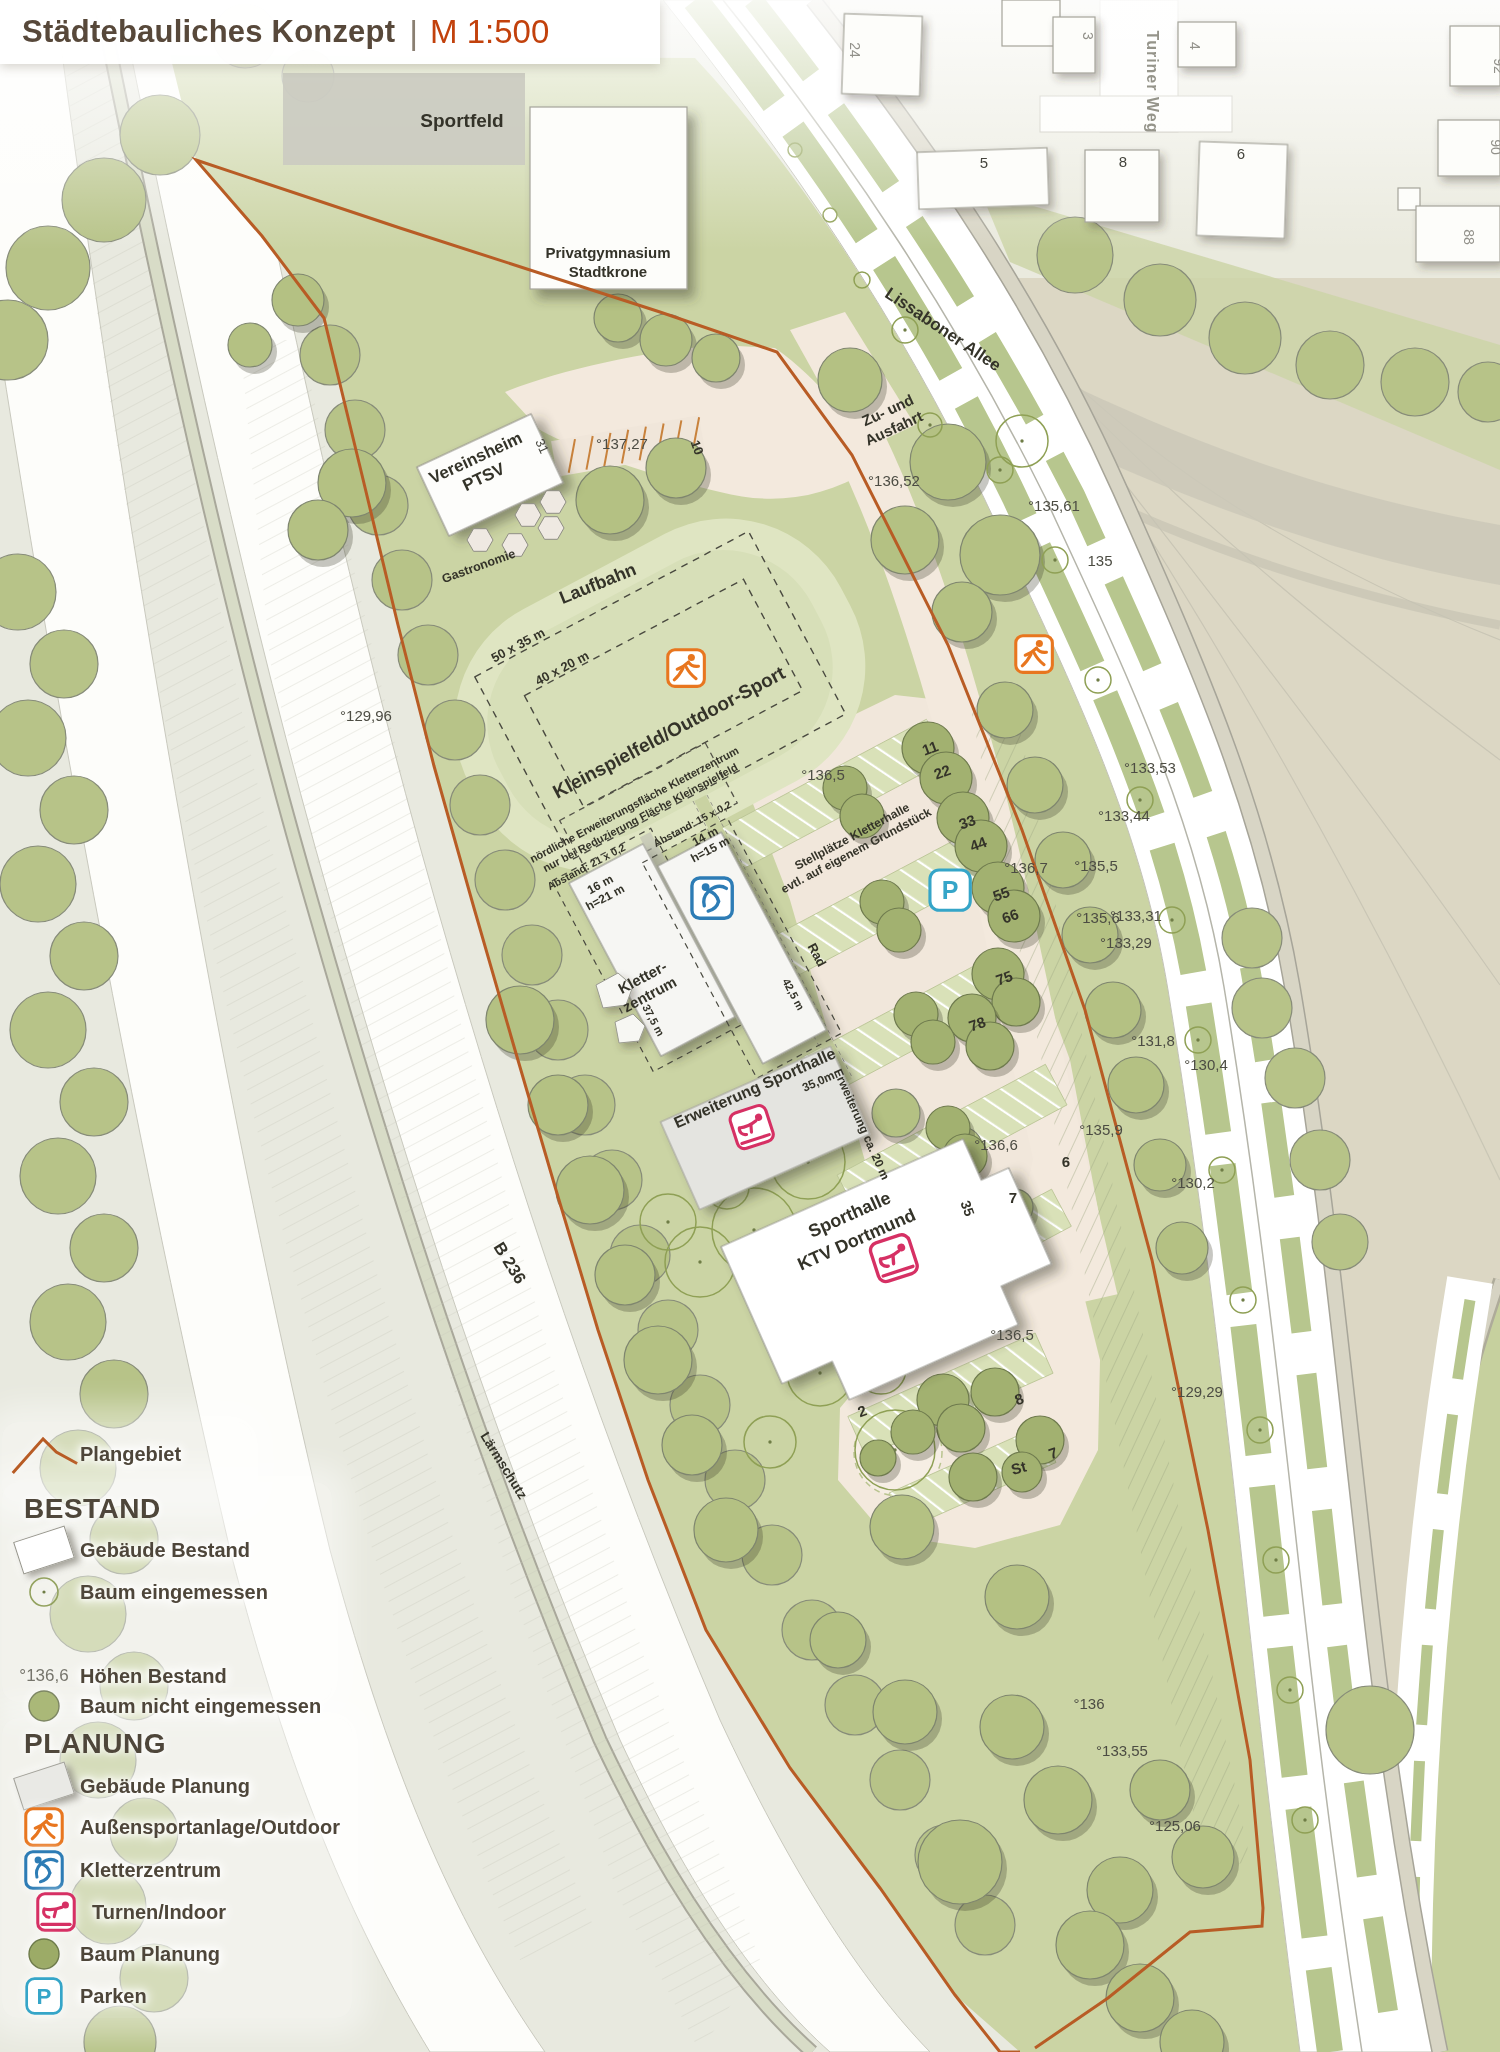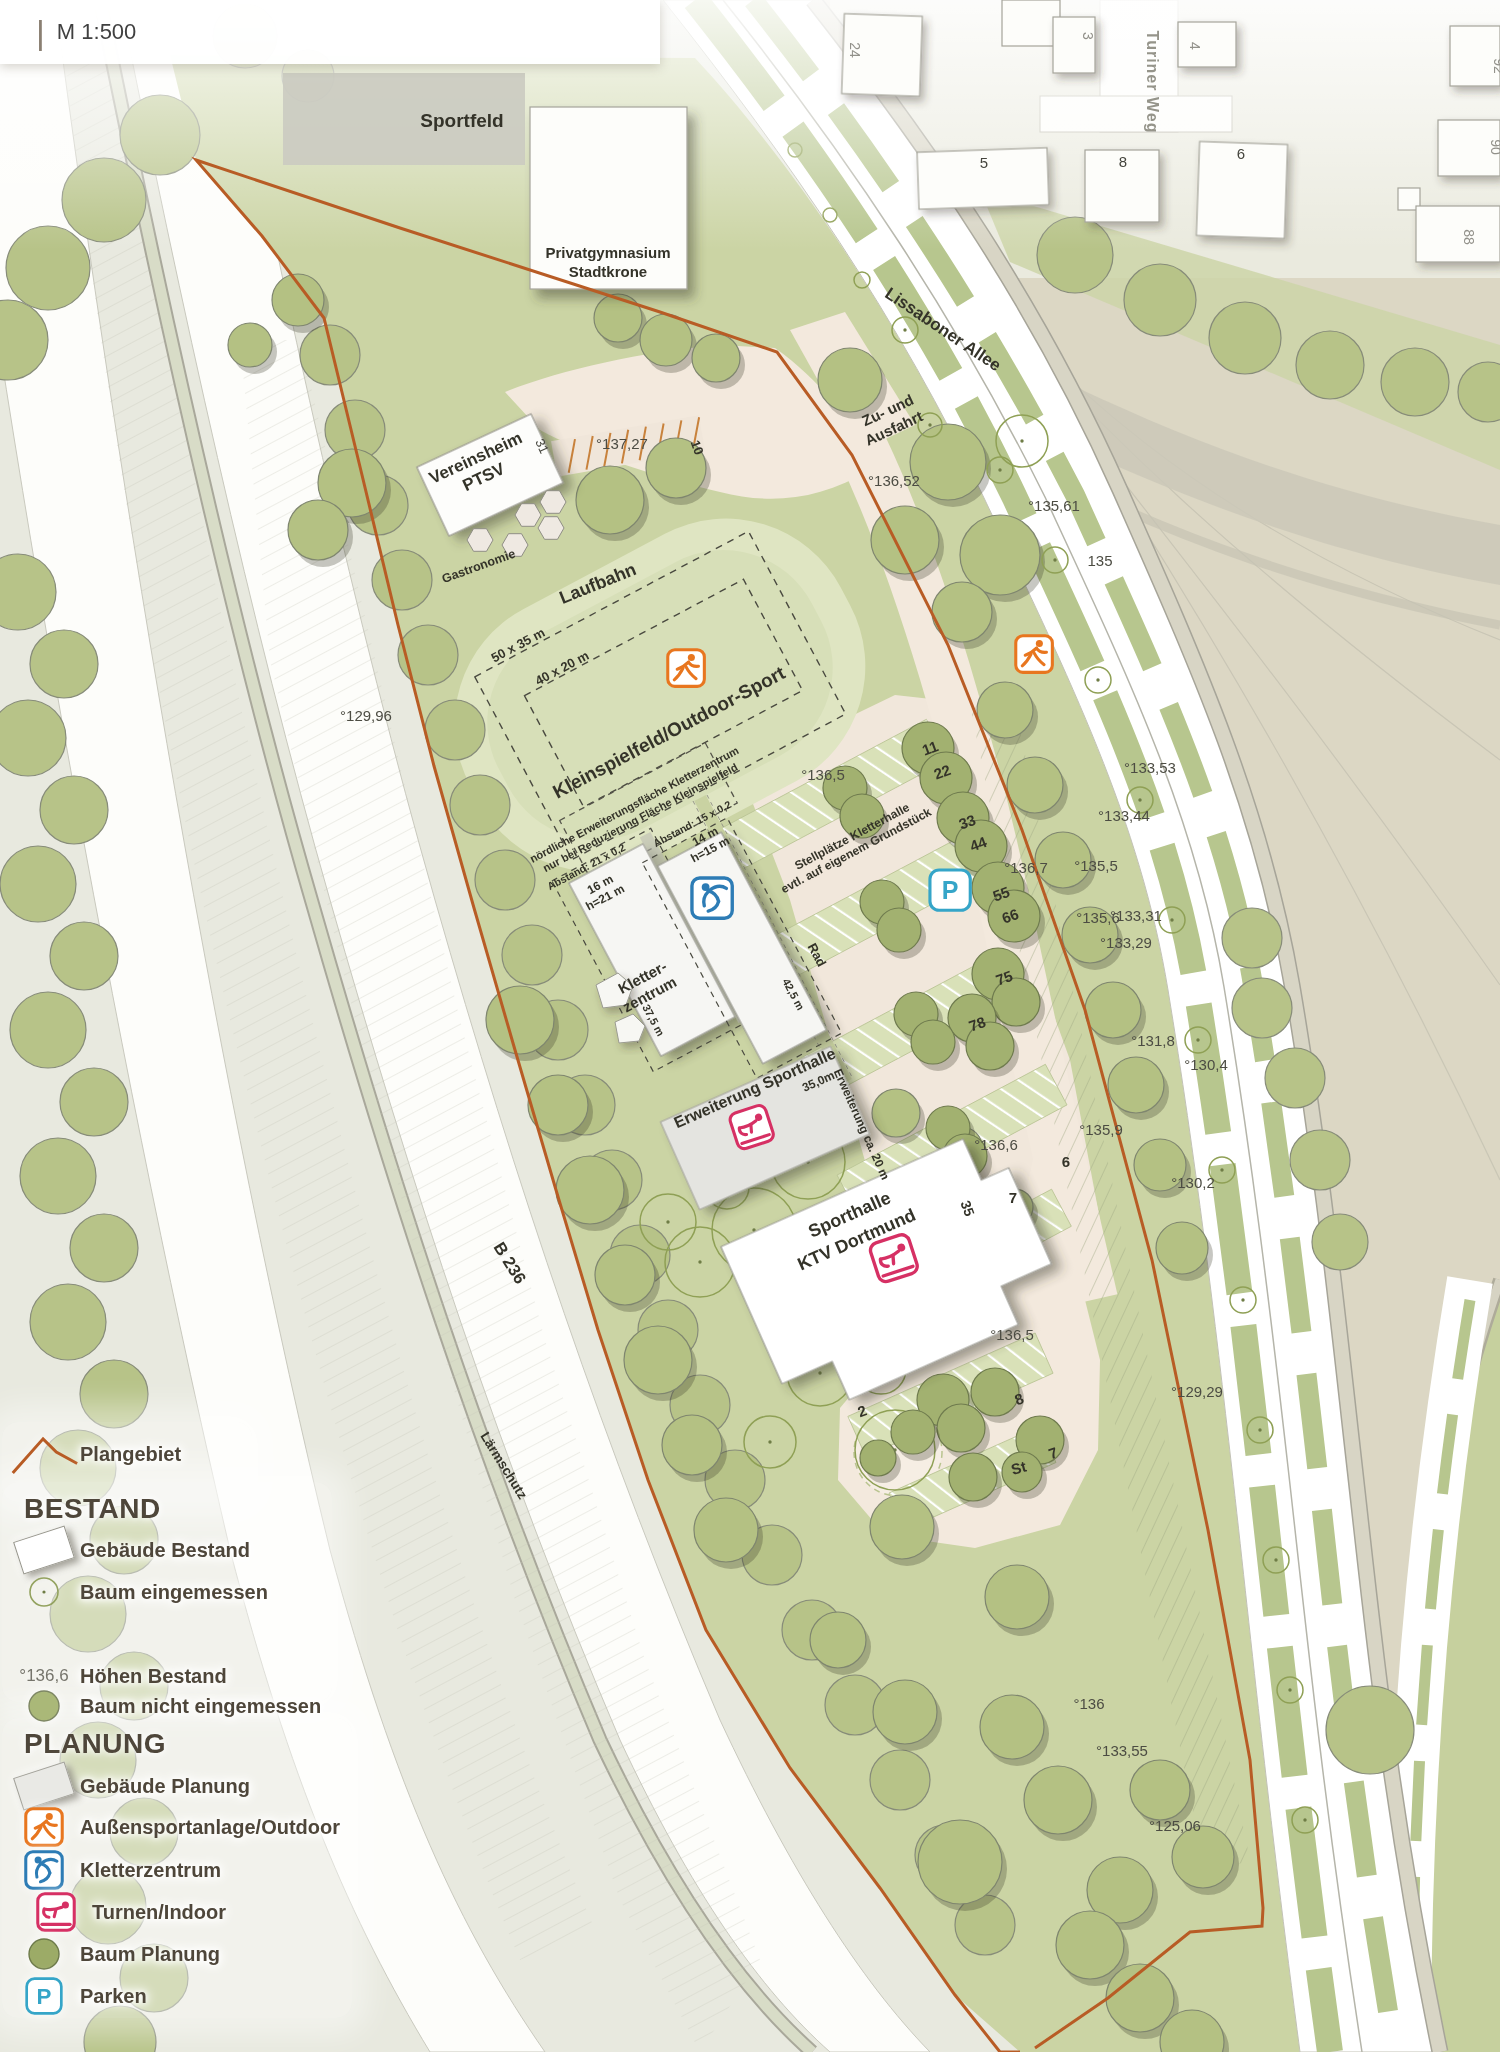--- a/index.html
+++ b/index.html
@@ -12,21 +12,21 @@
   .el{fill:#4c4c43}
   .gr{fill:#95948a;font-weight:bold;letter-spacing:1px}
   .hn{fill:#45453d}
   .hng{fill:#92918a}
   
   .title-bar{position:absolute;left:0;top:0;width:660px;height:64px;
      background:rgba(255,255,255,.94);box-shadow:0 3px 10px rgba(90,80,60,.25);
      display:flex;align-items:center;padding-left:22px;box-sizing:border-box;white-space:nowrap}
   .t-main{font-size:31px;font-weight:bold;color:#57483a;letter-spacing:.2px}
   .t-sep{font-size:34px;color:#8a7f72;font-weight:300;margin:0 12px 0 14px}
-  .t-scale{font-size:22px;color:#404040}
+  .t-scale{font-size:33px;color:#c2410c}
   
   .lg-row{position:absolute;display:flex;align-items:center;height:44px;
       filter:drop-shadow(0 0 6px rgba(255,255,255,.9))}
   .lg-ico{width:72px;display:flex;justify-content:center;align-items:center;flex:0 0 72px}
   .lg-label{font-size:20px;font-weight:bold;color:#4e463a;white-space:nowrap;
       text-shadow:0 0 5px #fff,0 0 10px #fff}
   .lg-head{position:absolute;font-size:28px;font-weight:bold;color:#4e463a;letter-spacing:.5px;
       text-shadow:0 0 6px #fff,0 0 12px #fff}
   .bld-ex{width:52px;height:32px;background:#fff;border:1.5px solid #97968c;
       transform:rotate(-18deg);box-shadow:4px 5px 7px rgba(60,55,40,.45)}
@@ -605,20 +605,21 @@
   <text x="984" y="168" class="t hn" font-size="15">5</text>
   <text x="1123" y="167" class="t hn" font-size="15">8</text>
   <text x="1241" y="159" class="t hn" font-size="15">6</text>
   <text x="1494" y="66" class="t hng" font-size="14" transform="rotate(90 1494 66)">92</text>
   <text x="1491" y="147" class="t hng" font-size="14" transform="rotate(90 1491 147)">90</text>
   <text x="1464" y="237" class="t hng" font-size="14" transform="rotate(90 1464 237)">88</text>
  </g>
 </svg>
 
 <div class="title-bar">
+  <span class="t-main">Städtebauliches Konzept</span>
   <span class="t-sep">|</span>
   <span class="t-scale">M 1:500</span>
 </div>
 
 <div class="lg-glow" style="left:2px;top:1422px;width:250px;height:80px"></div>
 <div class="lg-glow" style="left:2px;top:1482px;width:330px;height:220px"></div>
 <div class="lg-glow" style="left:2px;top:1718px;width:350px;height:300px"></div>
 
 <div class="lg-row" style="left:8px;top:1432px">
   <span class="lg-ico">

